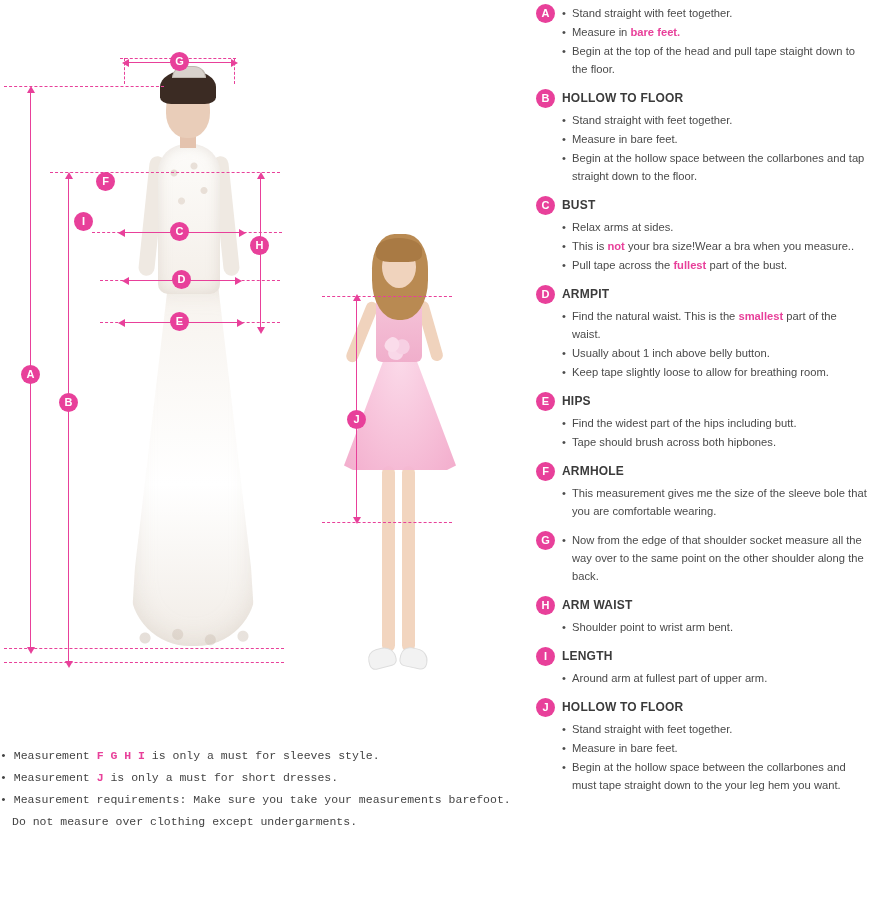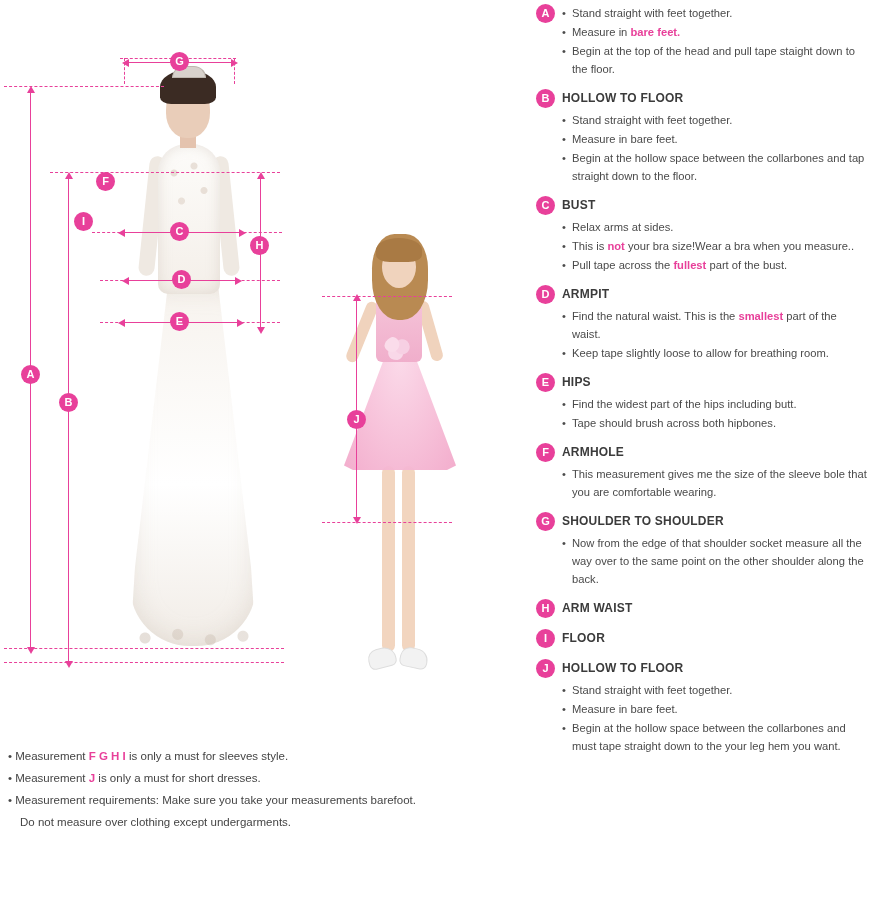--- a/index.html
+++ b/index.html
@@ -308,26 +308,27 @@
     font-size: 11px;
     font-weight: bold;
     line-height: 19px;
     text-align: center;
     font-family: "Liberation Sans", sans-serif;
   }
 
   
   .notes {
     position: absolute;
-    left: 8px;
+    left: 0;
     top: 745px;
     width: 500px;
     font-size: 11.5px;
     color: #444;
     line-height: 22px;
+    font-family: Liberation Mono, monospace;
   }
   .notes .line { white-space: nowrap; }
   .hl-b { color: #e8409a; font-weight: bold; }
   .notes .sub { padding-left: 12px; }
 
   
   .right-panel {
     position: absolute;
     left: 524px;
     top: 0;
@@ -504,52 +505,58 @@
             <li><span>Relax arms at sides.</span></li>
             <li><span>This is </span><span class="hl-b">not</span><span> your bra size!Wear a bra when you measure..</span></li>
             <li><span>Pull tape across the </span><span class="hl-b">fullest</span><span> part of the bust.</span></li>
           </ul>
         </div>
         <div class="entry">
           <div class="circ">D</div>
           <div class="title">ARMPIT</div>
           <ul>
             <li><span>Find the natural waist. This is the </span><span class="hl-b">smallest</span><span> part of the waist.</span></li>
+            <li><span>Usually about 1 inch above belly button.</span></li>
             <li><span>Keep tape slightly loose to allow for breathing room.</span></li>
           </ul>
         </div>
         <div class="entry">
           <div class="circ">E</div>
           <div class="title">HIPS</div>
           <ul>
             <li><span>Find the widest part of the hips including butt.</span></li>
             <li><span>Tape should brush across both hipbones.</span></li>
           </ul>
         </div>
         <div class="entry">
           <div class="circ">F</div>
           <div class="title">ARMHOLE</div>
           <ul>
             <li><span>This measurement gives me the size of the sleeve bole that you are comfortable wearing.</span></li>
           </ul>
         </div>
         <div class="entry">
           <div class="circ">G</div>
-          <div class="title">SHOULDER TO SHOULDER</div>
           <ul>
             <li><span>Now from the edge of that shoulder socket measure all the way over to the same point on the other shoulder along the back.</span></li>
           </ul>
         </div>
         <div class="entry">
           <div class="circ">H</div>
           <div class="title">ARM WAIST</div>
+          <ul>
+            <li><span>Shoulder point to wrist arm bent.</span></li>
+          </ul>
         </div>
         <div class="entry">
           <div class="circ">I</div>
-          <div class="title">FLOOR</div>
+          <div class="title">LENGTH</div>
+          <ul>
+            <li><span>Around arm at fullest part of upper arm.</span></li>
+          </ul>
         </div>
         <div class="entry">
           <div class="circ">J</div>
           <div class="title">HOLLOW TO FLOOR</div>
           <ul>
             <li><span>Stand straight with feet together.</span></li>
             <li><span>Measure in bare feet.</span></li>
             <li><span>Begin at the hollow space between the collarbones and must tape straight down to the your leg hem you want.</span></li>
           </ul>
         </div>

